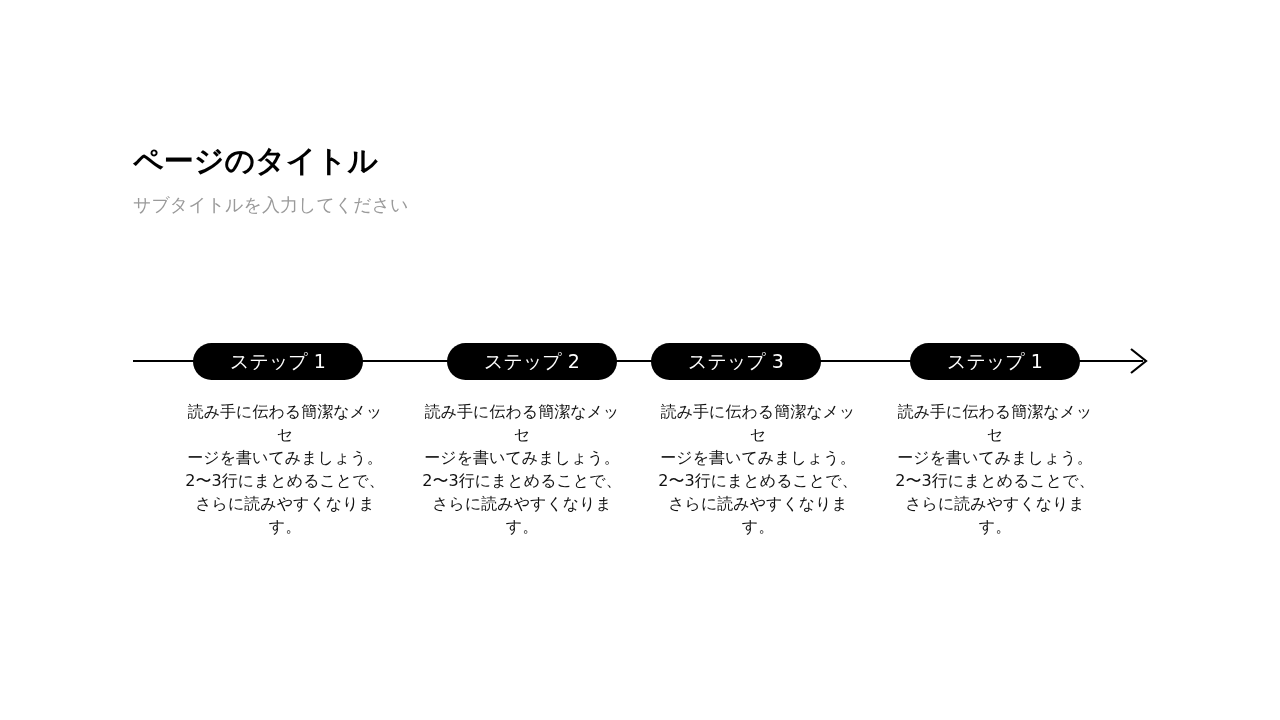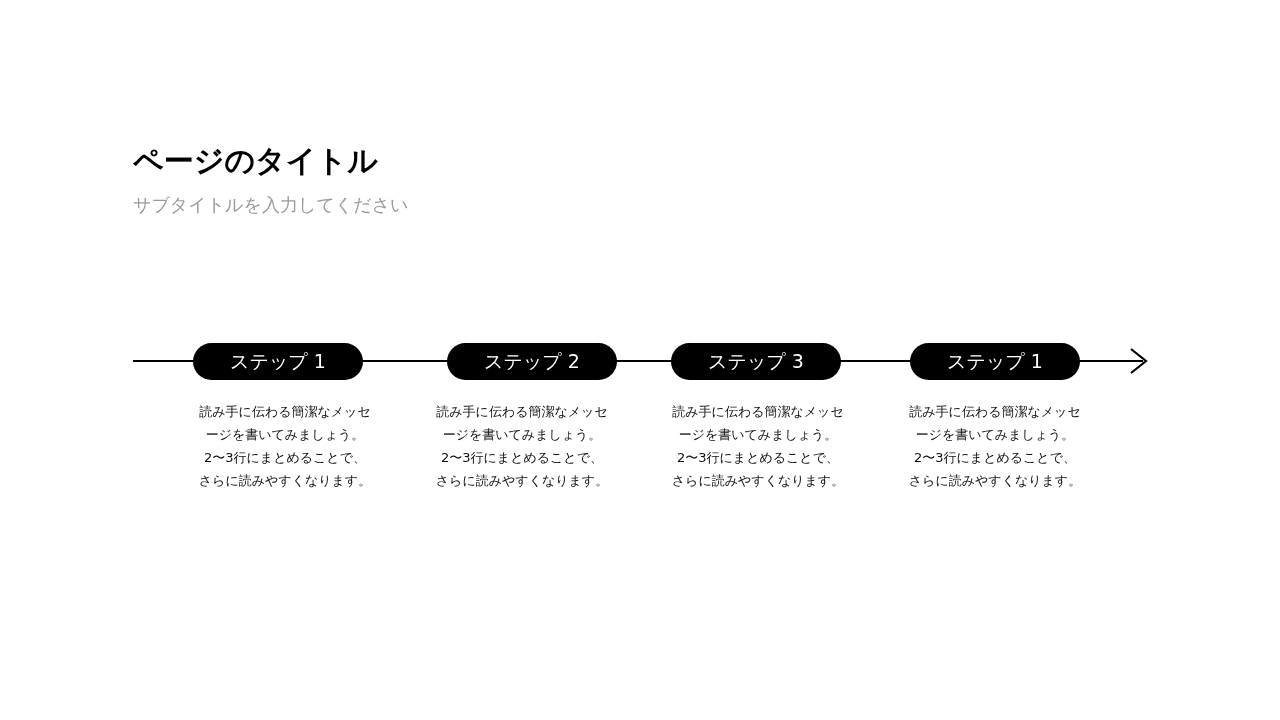--- a/index.html
+++ b/index.html
@@ -22,42 +22,42 @@
       position: absolute; left: 1128px; top: 347px; width: 22px; height: 28px;
     }
     .step {
       position: absolute; top: 343px; width: 170px; height: 37px;
       background: #000; color: #fff; border-radius: 19px;
       display: flex; align-items: center; justify-content: center;
       font-size: 19px; line-height: 37px;
     }
     .desc {
       position: absolute; top: 400px; width: 200px; text-align: center;
-      font-size: 13px; line-height: 23px; color: #111;
+      font-size: 16px; line-height: 23px; color: #111;
     }
     .desc span { display: block; }
   </style>
 </head>
 <body>
 
 <div class="title">ページのタイトル</div>
 <div class="subtitle">サブタイトルを入力してください</div>
 
 <div class="timeline-line"></div>
 <svg class="arrow-head" viewBox="0 0 22 28">
   <polyline points="3,2 18,14 3,26" fill="none" stroke="#000" stroke-width="2.2"></polyline>
 </svg>
 
 <div class="step" style="left:193px;">
   <span>ステップ 1</span>
 </div>
 <div class="step" style="left:447px;justify-content:center;">
   <span>ステップ 2</span>
 </div>
-<div class="step" style="left:671px;">
+<div class="step" style="left:651px;">
   <span>ステップ 3</span>
 </div>
 <div class="step" style="left:910px;">
   <span>ステップ 1</span>
 </div>
 
 <div class="desc" style="left:185px;">
   <span>読み手に伝わる簡潔なメッセ</span>
   <span>ージを書いてみましょう。</span>
   <span>2〜3行にまとめることで、</span>

